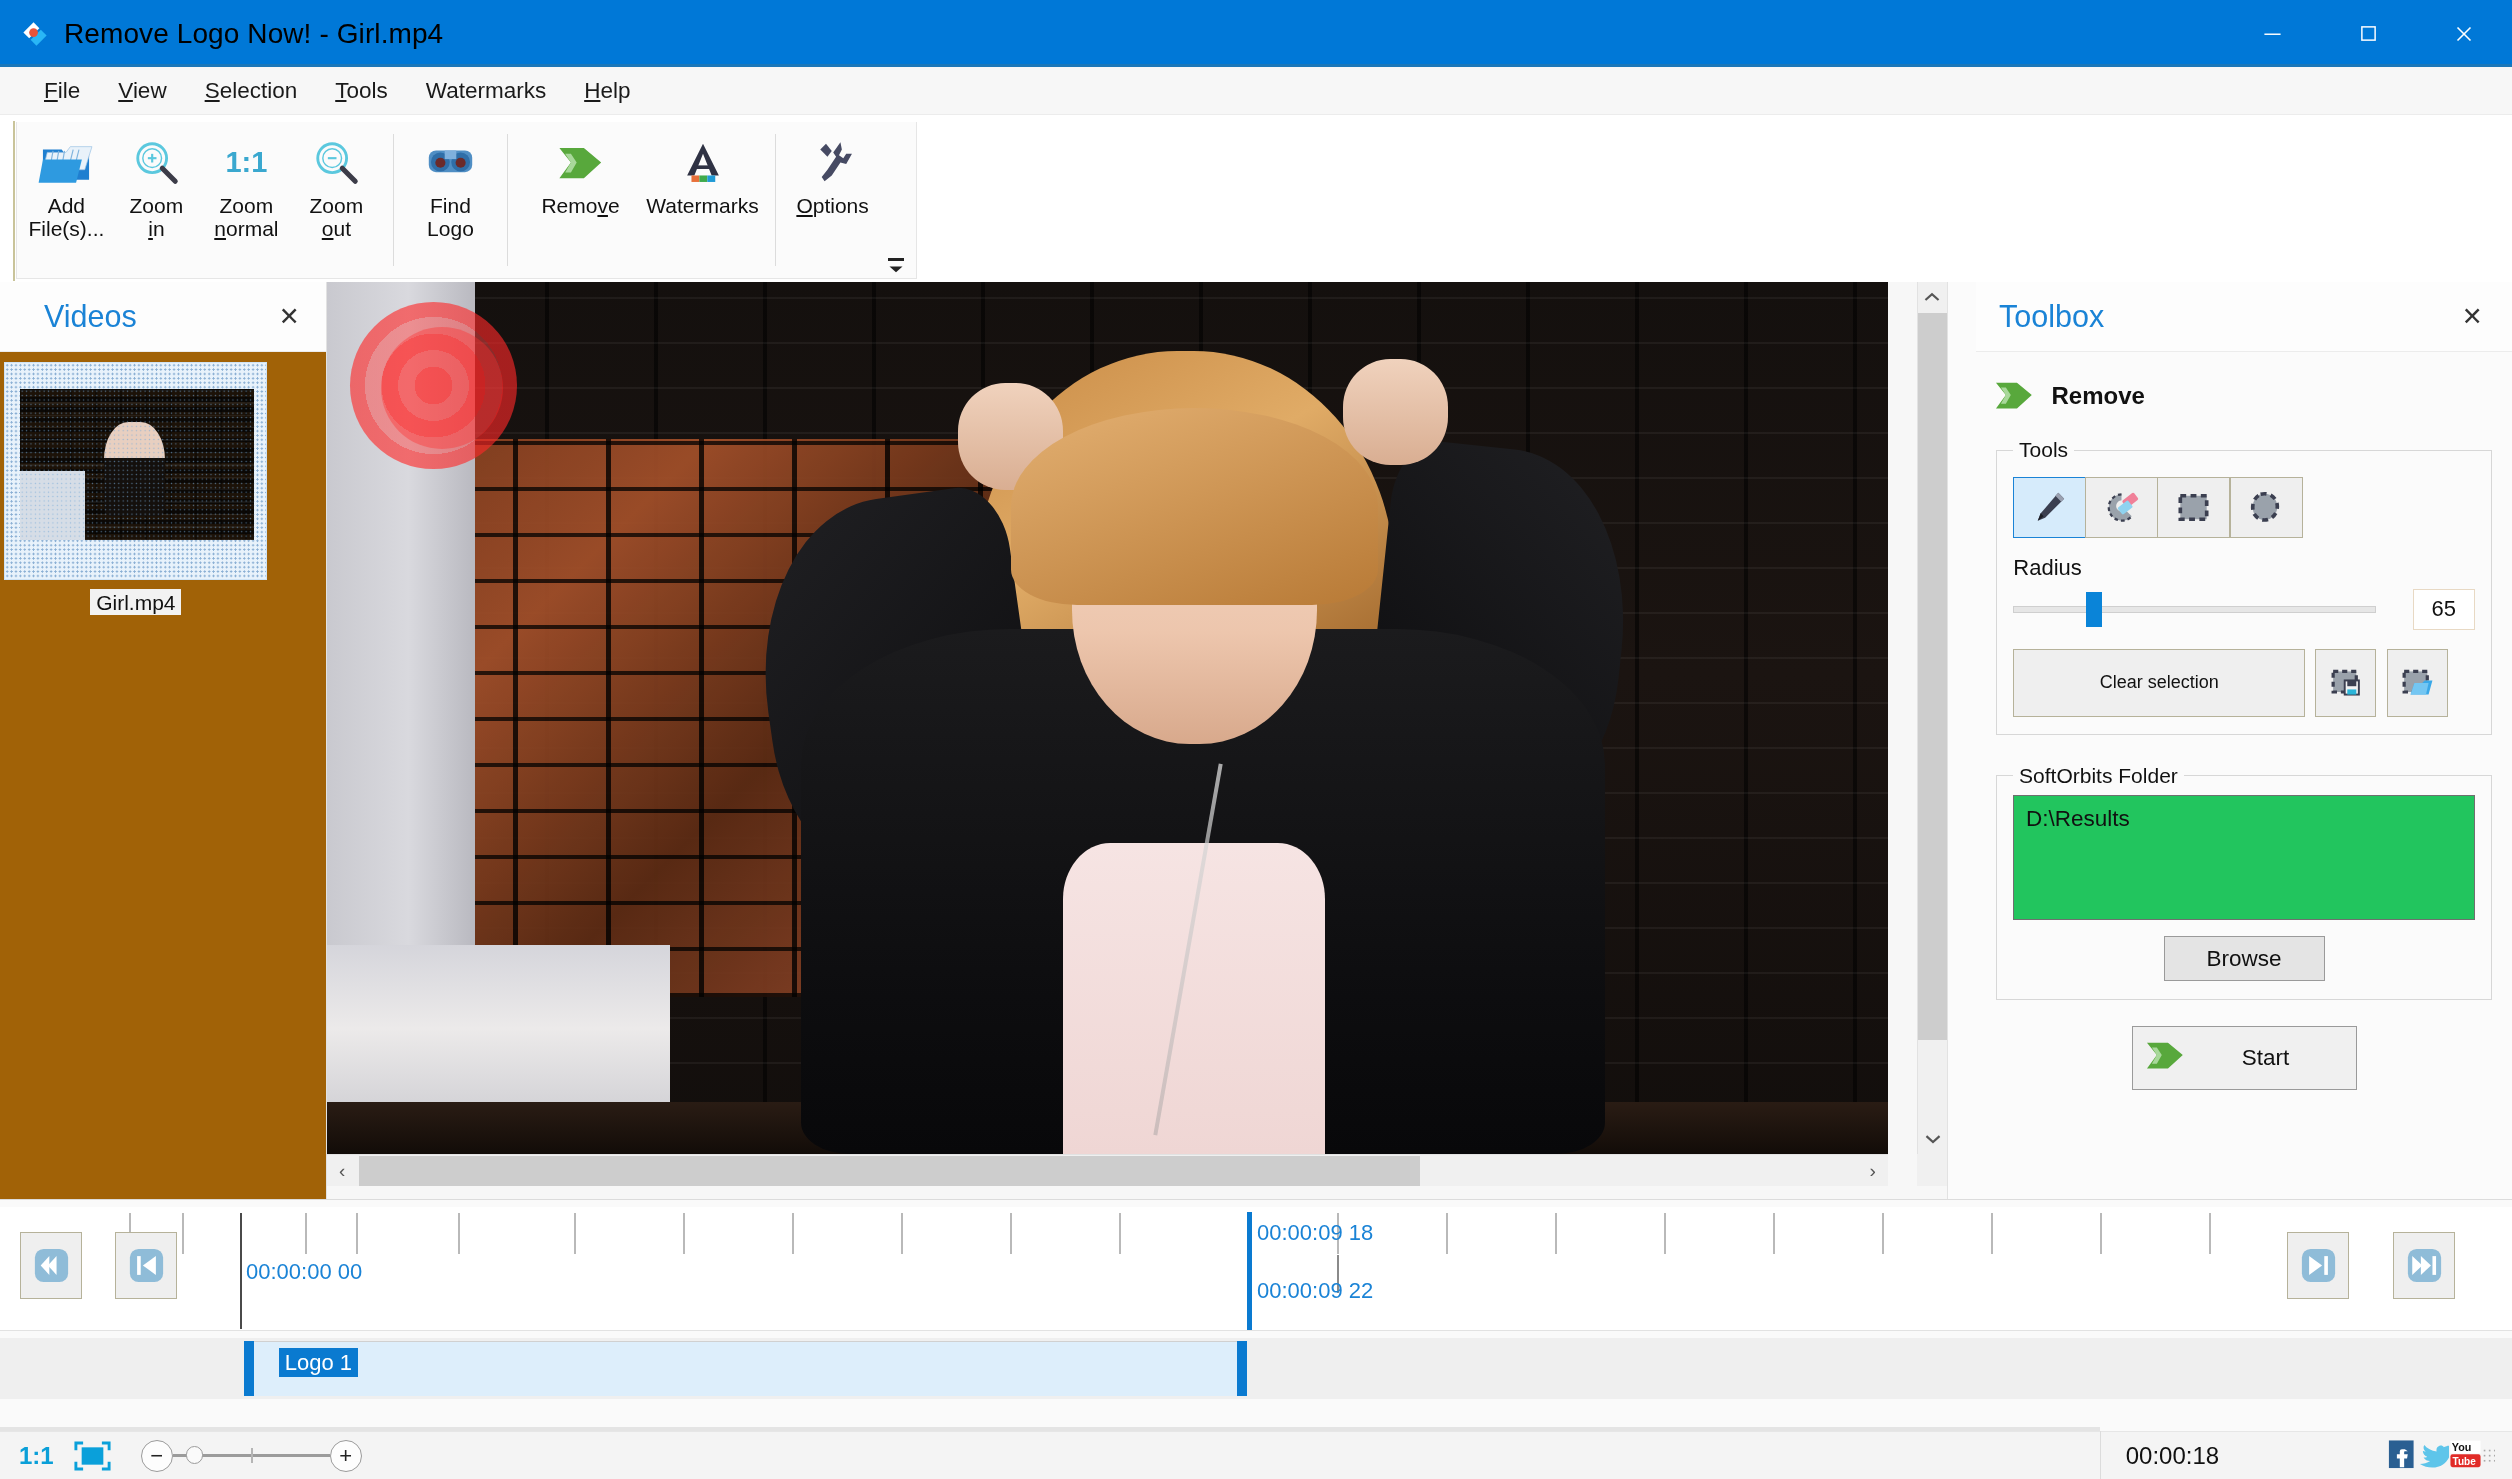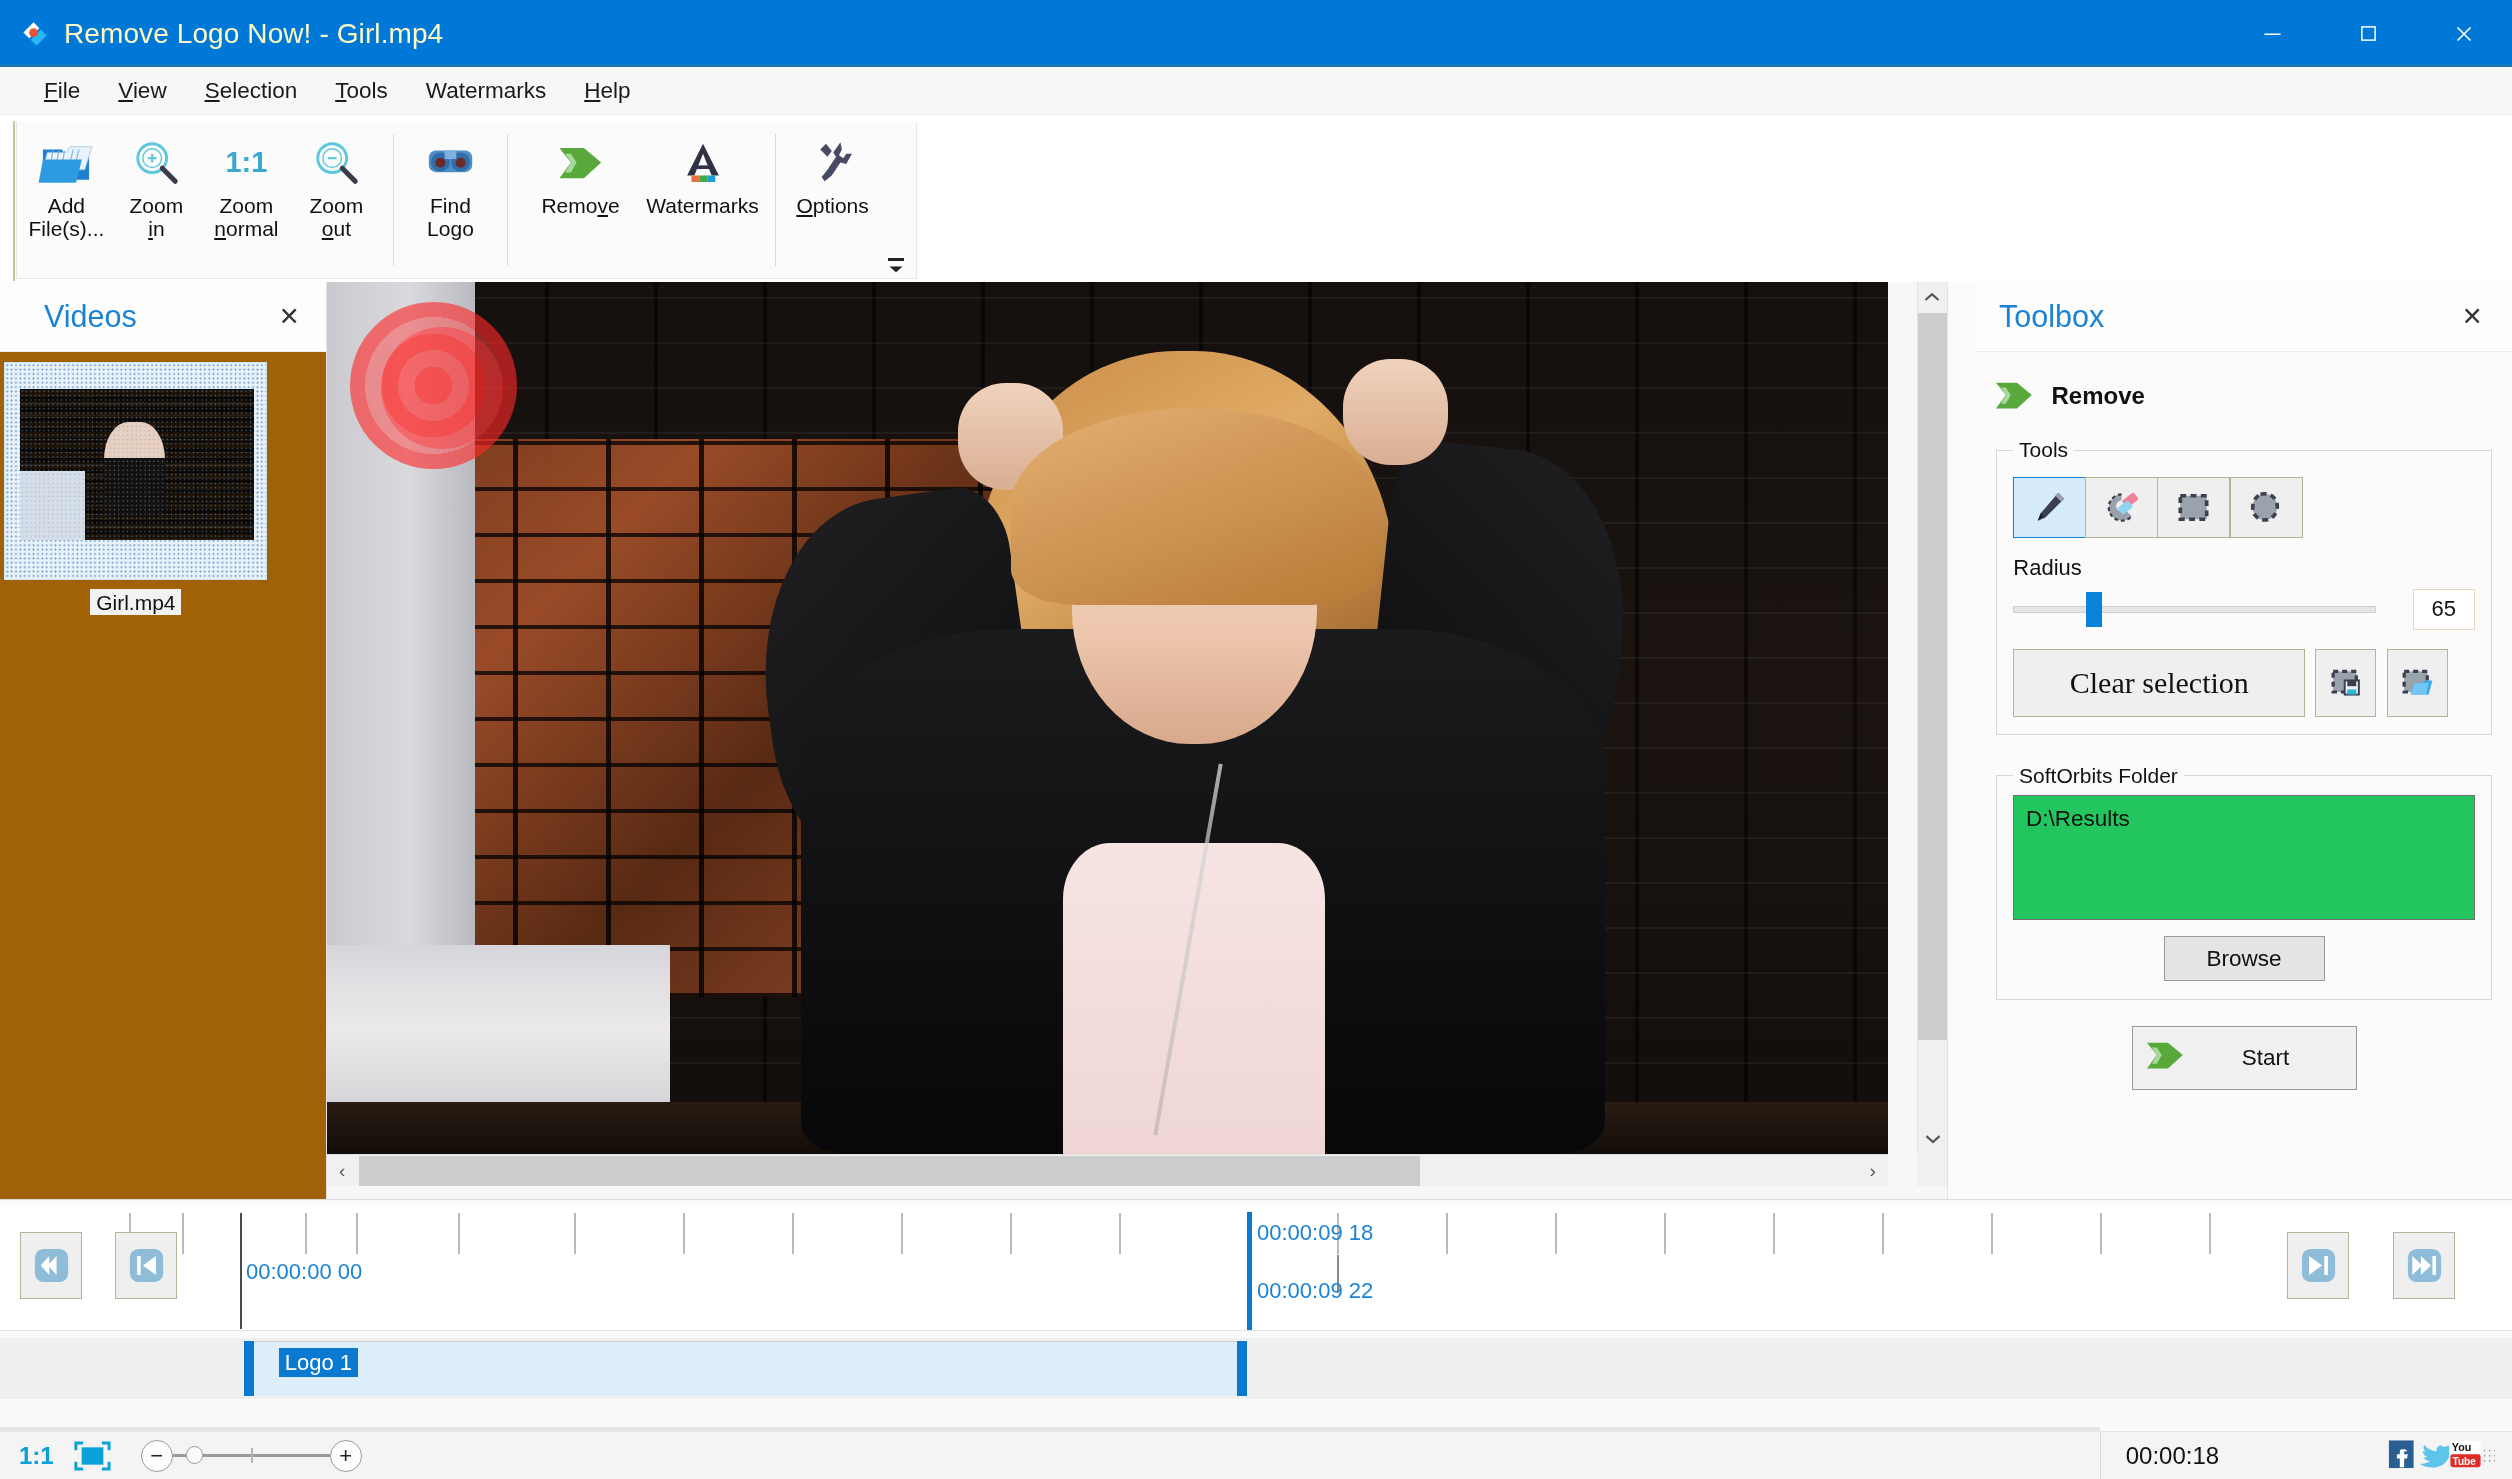--- a/index.html
+++ b/index.html
@@ -10,21 +10,21 @@
     overflow: hidden;
   }
   #app { position: relative; width: 2512px; height: 1479px; }
 
   
   .titlebar {
     position: absolute; left: 0; top: 0; width: 2512px; height: 67px;
     background: #0078d7; display: flex; align-items: center;
   }
   .titlebar-icon { margin-left: 19px; width: 32px; height: 32px; position: relative; }
-  .title-text { margin-left: 13px; color: #fef9c3; font-size: 28px; letter-spacing: 0.1px; }
+  .title-text { margin-left: 13px; color: #000000; font-size: 28px; letter-spacing: 0.1px; }
   .win-buttons { margin-left: auto; display: flex; height: 67px; }
   .win-btn { width: 96px; height: 67px; display: flex; align-items: center; justify-content: center; }
   .win-btn svg { display: block; }
   .titlebar-underline { position: absolute; left:0; top: 64px; width: 2512px; height: 2.9px; background: #1b77b9; }
 
   
   .menubar {
     position: absolute; left: 0; top: 67px; width: 2512px; height: 48px;
     background: #f7f7f7; display: flex; align-items: center; padding-left: 25px;
     border-bottom: 0.7px solid #ececec;
@@ -258,21 +258,21 @@
     position:absolute; left: 73px; top: 1.5px; width: 16px; height: 35px; background: #0a84d8;
   }
   .radius-box {
     margin-left: auto; width: 62px; height: 41px; border: 0.7px solid #e8d9c4; background: #fff;
     display:flex; align-items:center; justify-content:center; font-size: 22px; color: #111;
   }
 
   .clear-row { display:flex; align-items:center; margin-top: 19px; }
   .clear-btn {
     width: 292px; height: 68px; border: 0.7px solid #b6b29a; background: #efefef;
-    display:flex; align-items:center; justify-content:center; font-size: 30px; color: #111; font-family: Liberation Serif, serif;
+    display:flex; align-items:center; justify-content:center; font-size: 18px; color: #111;
   }
   .sq-btn {
     width: 61px; height: 68px; border: 0.7px solid #b6b29a; background: #efefef;
     display:flex; align-items:center; justify-content:center; margin-left: 10.2px;
   }
 
   .dest-input {
     width: 100%; height: 125px; border: 1.5px solid #6f6f6f; background: #22c55e;
     padding: 10.2px 11.6px; font-size: 22.5px; color: #111;
   }

